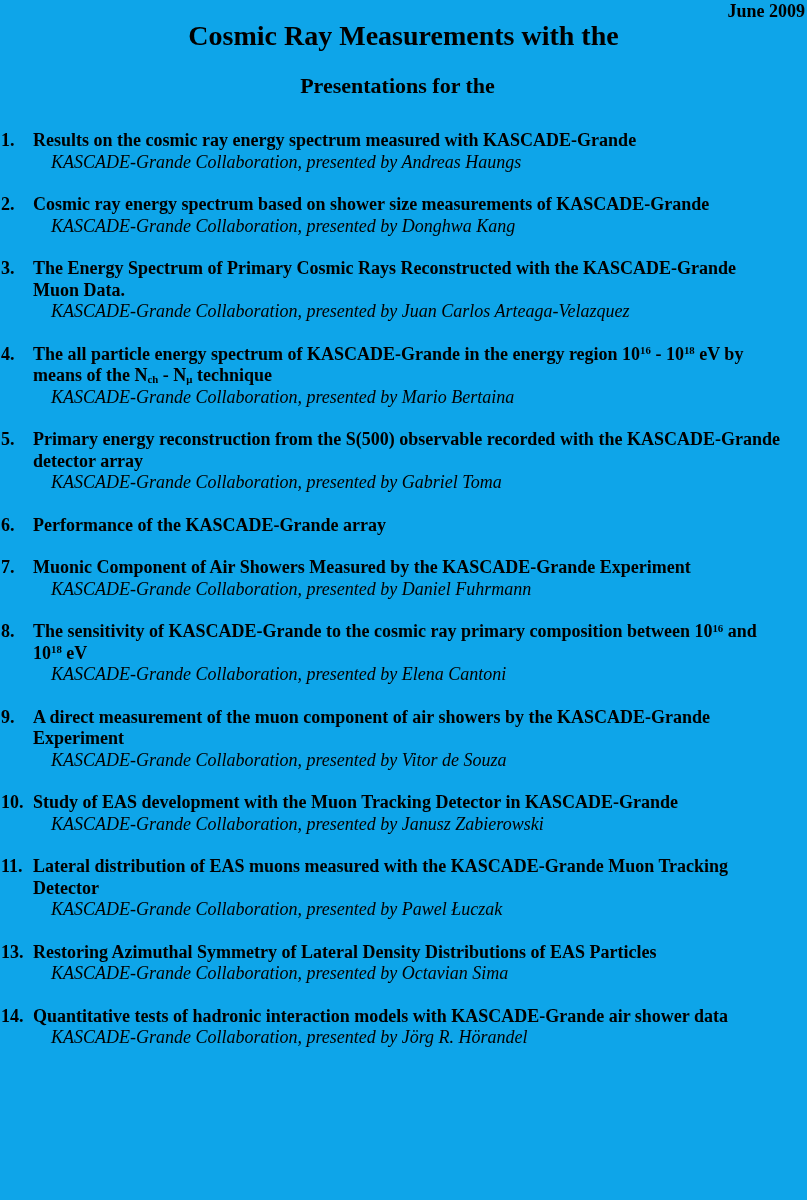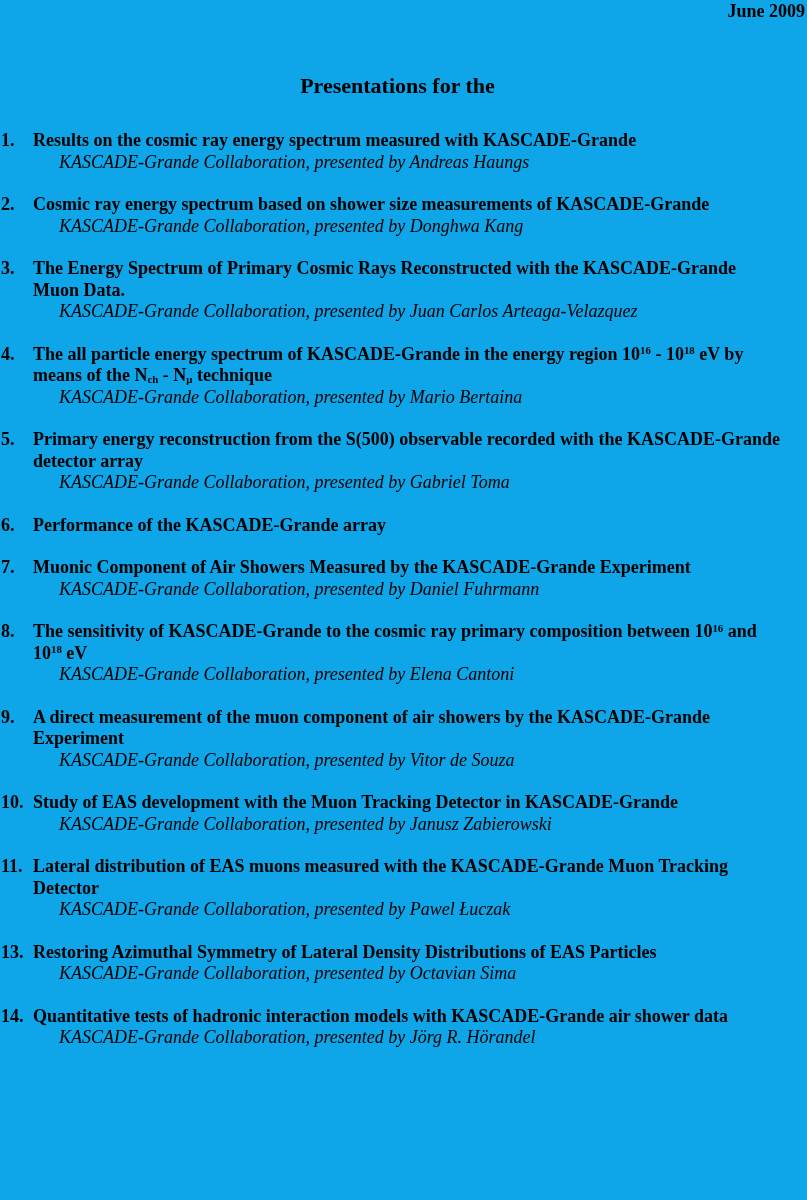--- a/index.html
+++ b/index.html
@@ -52,39 +52,39 @@
     left: 1px;
     top: 0;
     font-weight: bold;
   }
   .ititle {
     font-weight: bold;
     white-space: nowrap;
   }
   .ipresenter {
     font-style: italic;
-    margin-left: 26px;
+    margin-left: 18px;
     white-space: nowrap;
   }
   sup, sub {
     font-size: 0.6em;
     line-height: 0;
     position: relative;
     vertical-align: baseline;
   }
   sup { top: -0.5em; }
   sub { top: 0.2em; }
 </style>
 </head>
 <body>
 
 <div class="page">
   <div class="date">June 2009</div>
 
-  <h1 class="doc-title"><br></h1>
+  <h1 class="doc-title"><span>Cosmic Ray Measurements with the</span><br></h1>
 
   <h2 class="doc-subtitle"><span>Presentations for the</span><br></h2>
 
   <ol class="plist" id="presentation-list">
       <li class="item">
     <span class="num">1.</span>
     <div class="ititle">Results on the cosmic ray energy spectrum measured with KASCADE-Grande</div>
     <div class="ipresenter">KASCADE-Grande Collaboration, presented by Andreas Haungs</div>
   </li>
       <li class="item">

